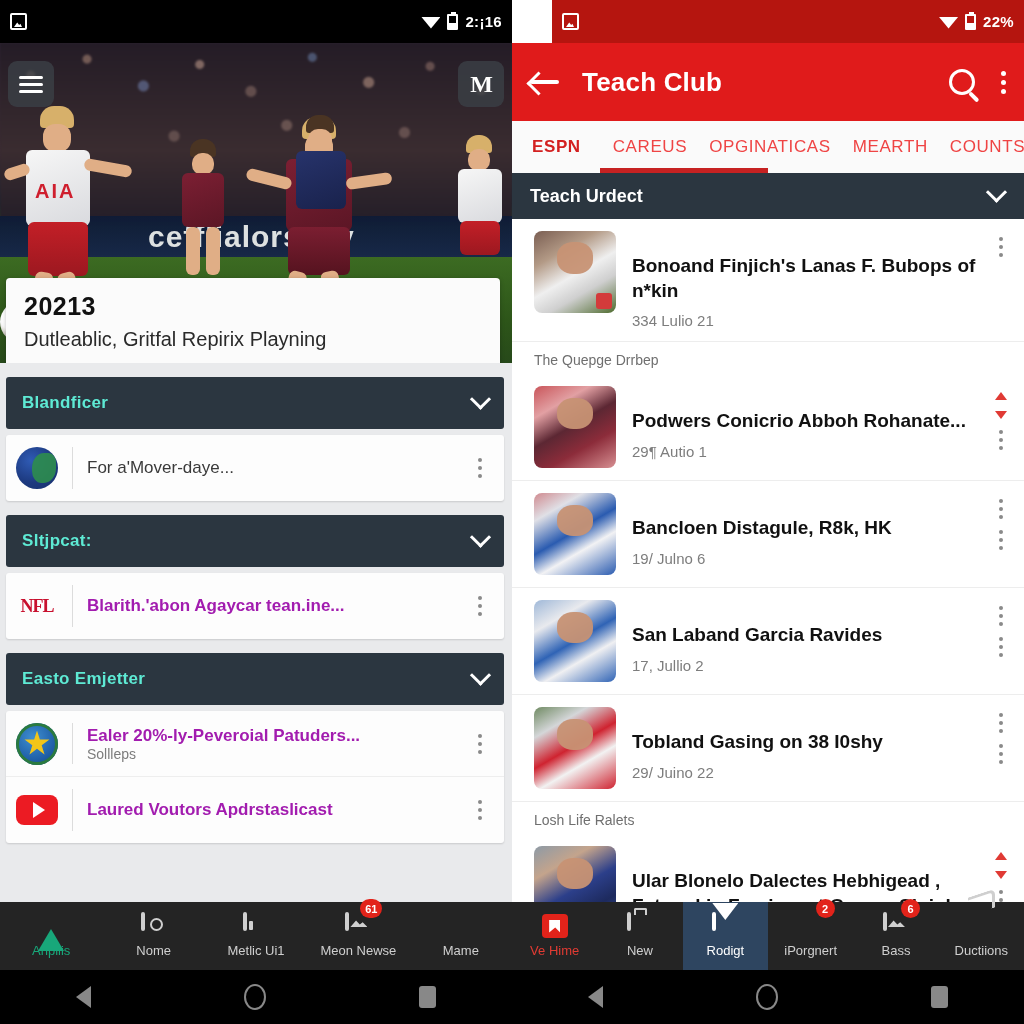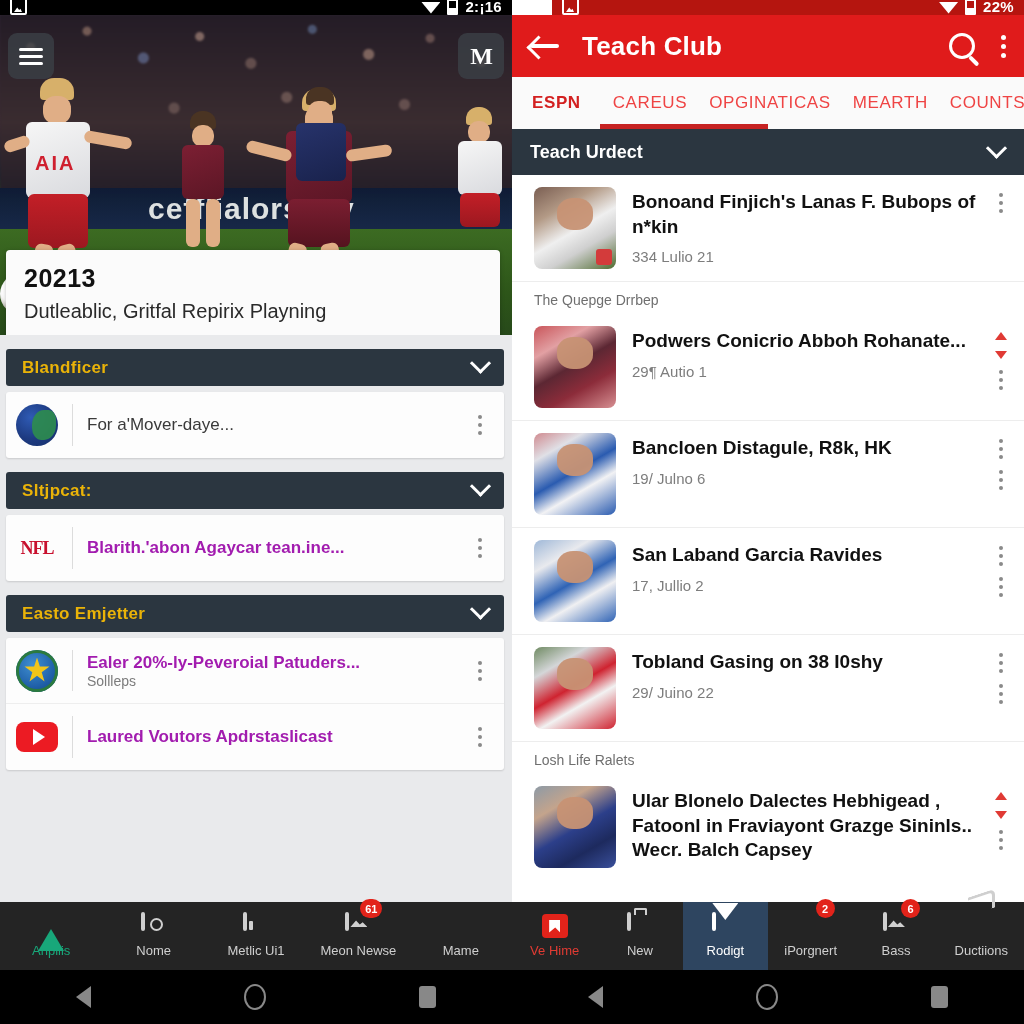--- a/index.html
+++ b/index.html
@@ -4,21 +4,21 @@
 <style>
   * { margin:0; padding:0; box-sizing:border-box; }
   html,body { width:1024px; height:1024px; overflow:hidden; background:#000; }
   body { font-family:"Liberation Sans", sans-serif; }
 
   .screen { position:relative; width:1024px; height:1024px; display:flex; }
   .panel { position:relative; width:512px; height:1024px; overflow:hidden; background:#e9eaec; }
   .panel.right { background:#ffffff; }
 
   
-  .statusbar { height:15px; background:#000; display:flex; align-items:flex-end;
+  .statusbar { height:43px; background:#000; display:flex; align-items:center;
                padding:0 10px; color:#fff; font-size:14px; font-weight:bold; }
   .statusbar.red { background:#b5150f;margin-left:40px; }
   .sb-left { display:flex; align-items:center; gap:6px; }
   .sb-right { margin-left:auto; display:flex; align-items:center; gap:7px; }
   .sb-icon { width:17px; height:17px; display:inline-block; position:relative; }
   .ic-photo { border:2px solid #fff; border-radius:2px; }
   .ic-photo::after{ content:""; position:absolute; left:2px; bottom:1px; width:8px; height:6px;
     background:#fff; clip-path:polygon(0 100%,40% 25%,65% 65%,80% 45%,100% 100%); }
   .ic-wifi { width:19px; height:14px; background:#fff;
     clip-path:polygon(50% 100%, 0 18%, 100% 18%); }
@@ -87,22 +87,22 @@
   .burger i { display:block; height:3px; background:#fff; border-radius:2px; }
   .mlogo { color:#fff; font-size:24px; font-weight:bold; font-family:"Liberation Serif",serif;
            letter-spacing:-1px; }
 
   .hero-card { position:absolute; left:6px; right:12px; bottom:-6px; background:#fbfbfb;
                border-radius:4px; padding:14px 18px 18px 18px;
                box-shadow:0 1px 4px rgba(0,0,0,.25); }
   .hero-num { font-size:25px; font-weight:bold; color:#111; letter-spacing:.5px; }
   .hero-sub { font-size:20px; color:#2a2a2a; margin-top:7px; }
 
-  .sec-head { margin:14px 8px 0 6px; background:#2b3640; color:#eab308;
-              border-radius:3px; height:37px; display:flex; align-items:center;
+  .sec-head { margin:14px 8px 0 6px; background:#2b3640; color:#5eead4;
+              border-radius:3px; height:52px; display:flex; align-items:center;
               padding:0 16px; font-size:17px; font-weight:bold; letter-spacing:.3px; }
   .chev { margin-left:auto; width:15px; height:15px; border-right:3px solid #fff;
           border-bottom:3px solid #fff; transform:rotate(45deg) translate(-3px,-3px); }
 
   .sec-card { margin:6px 8px 0 6px; background:#fdfdfd; border-radius:3px;
               box-shadow:0 1px 2px rgba(0,0,0,.14); overflow:hidden; }
   .row { display:flex; align-items:center; min-height:66px; padding:10px 14px 10px 10px;
          border-bottom:1px solid #eeeeee; }
   .row:last-child { border-bottom:none; }
   .row-ic { width:42px; height:42px; flex:0 0 42px; border-radius:50%; position:relative; }
@@ -184,21 +184,21 @@
   
   .navbar { position:absolute; left:0; right:0; bottom:0; height:54px; background:#000;
             display:flex; align-items:center; justify-content:space-around; }
   .nv { opacity:.72; }
   .nv-back { width:0;height:0;border-top:11px solid transparent;border-bottom:11px solid transparent;
              border-right:15px solid #bdbdbd; }
   .nv-home { width:22px;height:26px;border:2.5px solid #bdbdbd;border-radius:50%; }
   .nv-rec { width:17px;height:22px;background:#bdbdbd;border-radius:3px; }
 
   
-  .appbar { height:62px; background:#e01b1b; display:flex; align-items:center;
+  .appbar { height:78px; background:#e01b1b; display:flex; align-items:center;
             padding:0 18px; gap:22px; }
   .bk { width:30px;height:22px;position:relative;flex:0 0 30px; }
   .bk::before{content:"";position:absolute;left:0;top:9px;width:29px;height:3.5px;background:#fff;border-radius:2px;}
   .bk::after{content:"";position:absolute;left:0;top:4px;width:14px;height:14px;
     border-left:3.5px solid #fff;border-bottom:3.5px solid #fff;transform:rotate(45deg);}
   .apptitle { color:#fff; font-size:26px; font-weight:bold; letter-spacing:.2px; }
   .appact { margin-left:auto; display:flex; align-items:center; gap:26px; }
   .srch { width:26px;height:26px;border:3.5px solid #fff;border-radius:50%;position:relative; }
   .srch::after{content:"";position:absolute;right:-8px;bottom:-6px;width:12px;height:3.5px;
     background:#fff;transform:rotate(45deg);border-radius:2px;}
@@ -226,21 +226,21 @@
   .th1{background:linear-gradient(150deg,#7a5e52 0%,#b39a86 28%,#efefef 52%,#cfcfcf 70%,#4e6b2e 100%);}
   .th2{background:linear-gradient(150deg,#c9555a 0%,#e2a0a3 25%,#5c2733 48%,#8c2c3a 70%,#d78f92 100%);}
   .th3{background:linear-gradient(150deg,#d08a8f 0%,#e0e0e6 22%,#2a5bb0 48%,#f2f2f4 66%,#2a5bb0 100%);}
   .th4{background:linear-gradient(150deg,#9fb8d8 0%,#e9eaee 25%,#2f63b5 50%,#f0f0f2 68%,#2f63b5 100%);}
   .th5{background:linear-gradient(150deg,#6f8a62 0%,#d4d6d8 24%,#cf2330 48%,#f2f2f2 66%,#cf2330 100%);}
   .th6{background:linear-gradient(150deg,#8d9aa6 0%,#c4a48c 26%,#2c3f8a 52%,#1d2a5e 74%,#3a4f9b 100%);}
   .thumb .face { position:absolute; left:28%; top:14%; width:44%; height:38%; border-radius:45%;
                  background:#c79274; opacity:.95; }
   .thumb .badge-sq { position:absolute; right:4px; bottom:4px; width:16px; height:16px;
                      background:#d33b3b; border-radius:3px; }
-  .ritem-txt { flex:1; min-width:0; padding-top:3px; }
+  .ritem-txt { flex:1; min-width:0; padding-top:3px;margin-top:20px; }
   .ritem-title { font-size:19px; font-weight:bold; color:#111; line-height:1.3;
                  overflow:hidden; }
   .ritem-title.one { white-space:nowrap; text-overflow:ellipsis; }
   .ritem-sub { font-size:15px; color:#7d7d7d; margin-top:9px; }
   .ritem-act { width:22px; flex:0 0 22px; display:flex; flex-direction:column;
                align-items:center; gap:11px; padding-top:6px; }
   .tri-up { width:0;height:0;border-left:6px solid transparent;border-right:6px solid transparent;
             border-bottom:8px solid #e03a34; }
   .tri-dn { width:0;height:0;border-left:6px solid transparent;border-right:6px solid transparent;
             border-top:8px solid #e03a34; }

